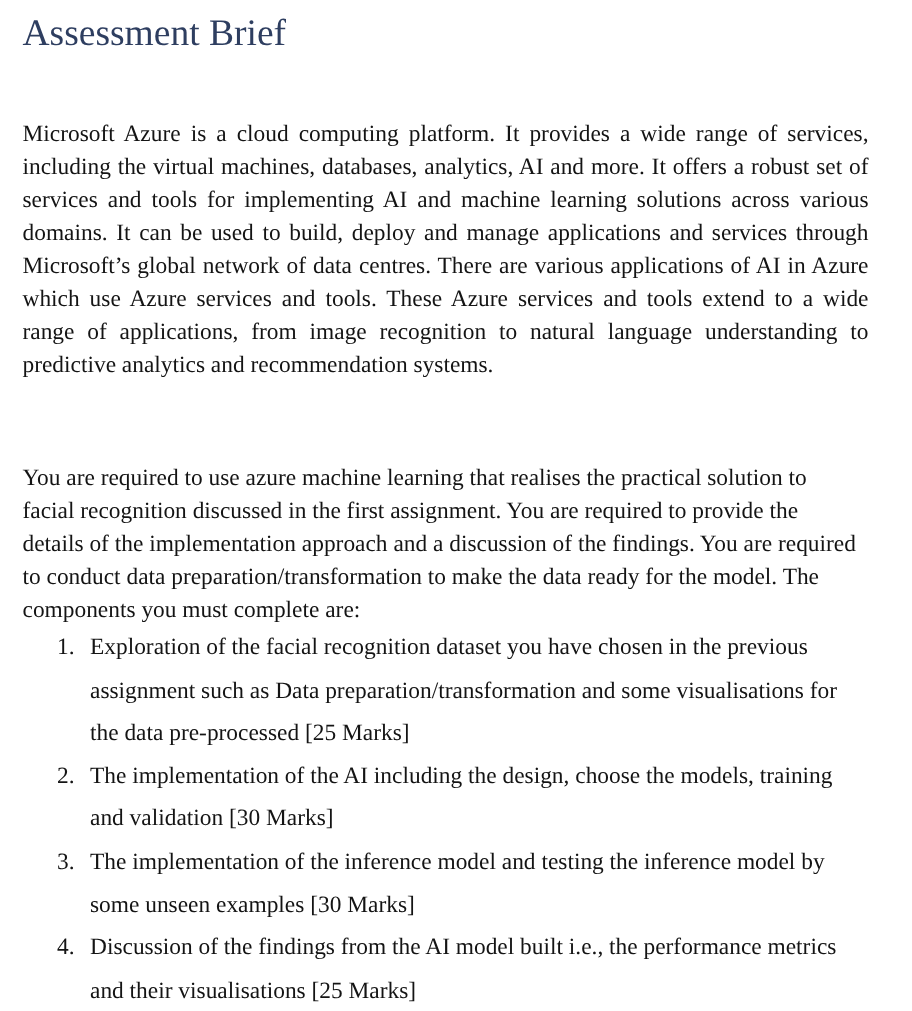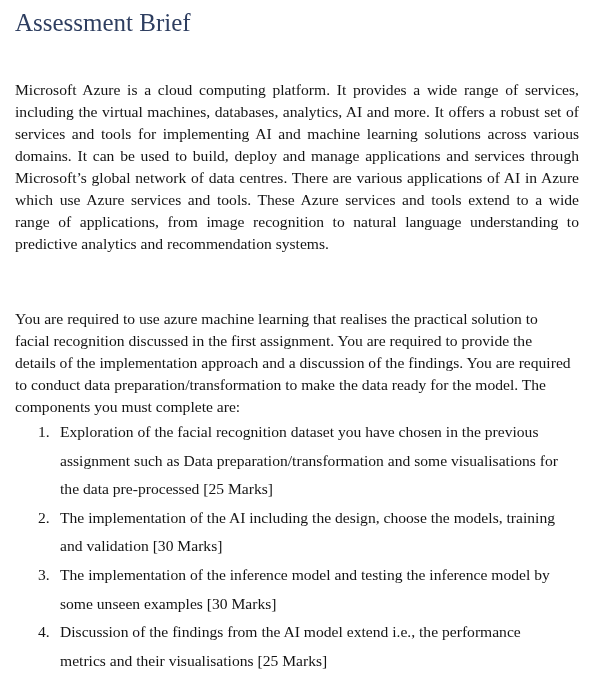--- a/index.html
+++ b/index.html
@@ -94,16 +94,16 @@
     <li class="list-item">
       <span class="list-num">2.</span>
       <span>The implementation of the AI including the design, choose the models, training and validation </span><span class="marks">[30 Marks]</span>
     </li>
     <li class="list-item">
       <span class="list-num">3.</span>
       <span>The implementation of the inference model and testing the inference model by some unseen examples </span><span class="marks">[30 Marks]</span>
     </li>
     <li class="list-item">
       <span class="list-num">4.</span>
-      <span>Discussion of the findings from the AI model extend i.e., the performance metrics and their visualisations </span><span class="marks">[25 Marks]</span>
+      <span>Discussion of the findings from the AI model built i.e., the performance metrics and their visualisations </span><span class="marks">[25 Marks]</span>
     </li>
   </ol>
 </div>
 
 </body></html>

